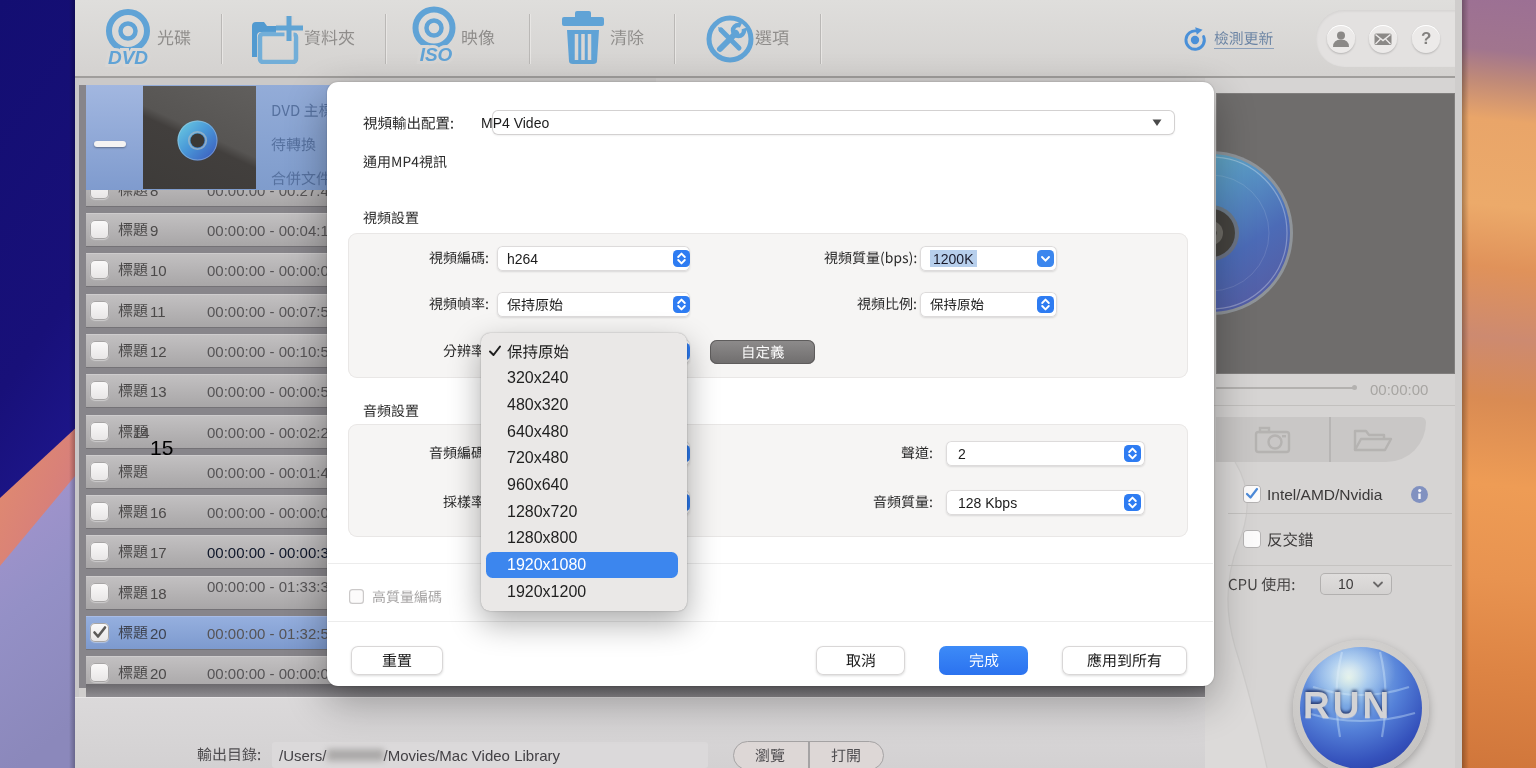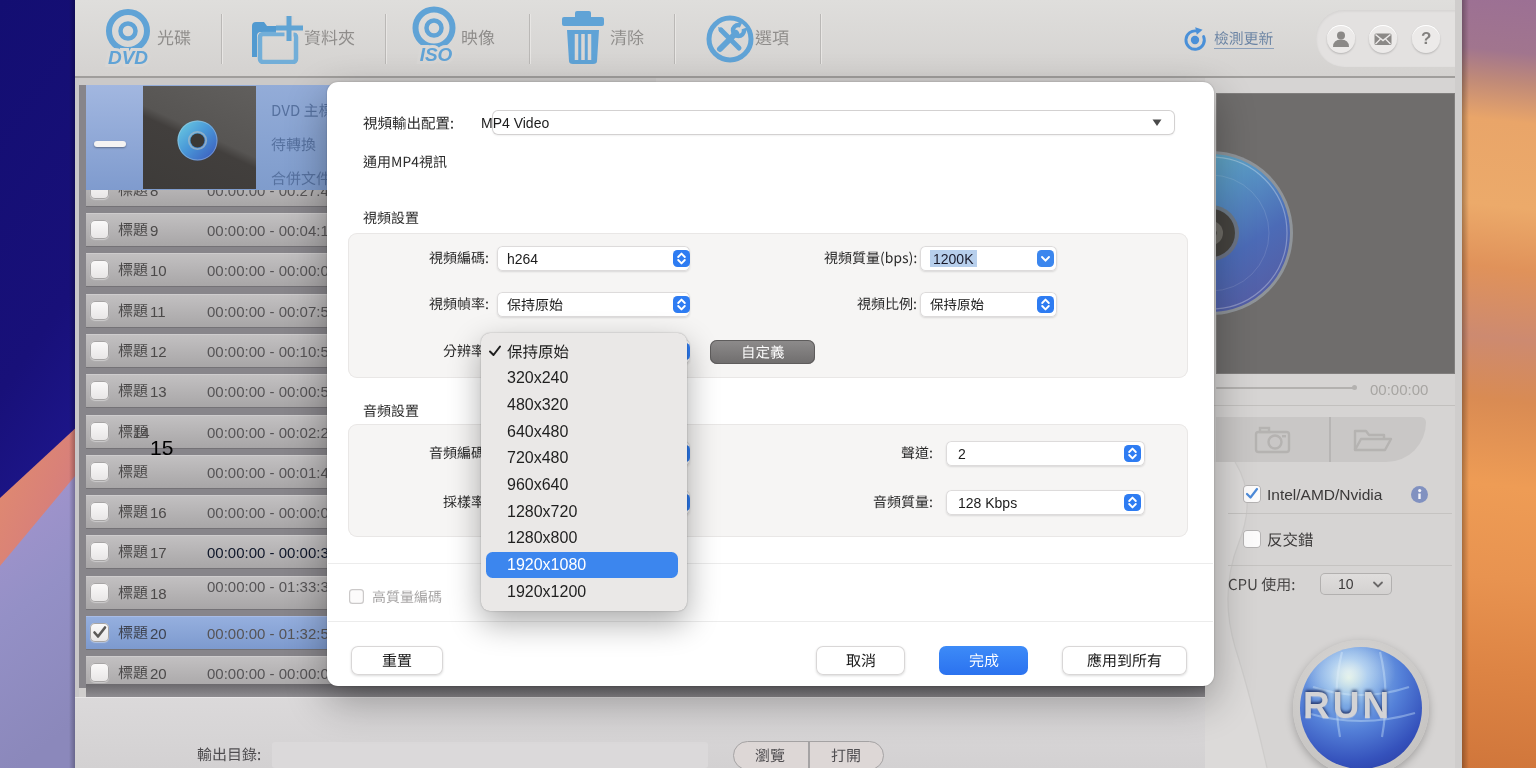--- a/index.html
+++ b/index.html
@@ -412,20 +412,21 @@
     <svg style="position:absolute;left:197.0px;top:745.0px;overflow:visible;" width="64" height="20">
       <g fill="#4e4c4f" transform="translate(0,15) scale(0.015,-0.015)">
         <use href="#u8F38" x="0"></use>
         <use href="#u51FA" x="1000"></use>
         <use href="#u76EE" x="2000"></use>
         <use href="#u9304" x="3000"></use>
         <use href="#u3A" x="4000"></use>
       </g>
     </svg>
     <div style="position:absolute;left:272px;top:742px;width:436px;height:26px;background:#dbd9da;border-radius:3px;"></div>
+    <div style="position:absolute;left:279px;top:747px;font-size:15px;color:#434145;line-height:17px;white-space:nowrap;">/Users/<span style="display:inline-block;width:57px;height:12px;background:#8d8b89;filter:blur(3px);opacity:0.6;"></span>/Movies/Mac Video Library</div>
     <div style="position:absolute;left:733px;top:741px;width:151px;height:29px;border:1.5px solid #a5a3a4;border-radius:15px;background:#ddd7d6;"></div>
     <div style="position:absolute;left:808px;top:741px;width:1.5px;height:29px;background:#a5a3a4;"></div>
     <svg style="position:absolute;left:755.0px;top:746.0px;overflow:visible;" width="30" height="20">
       <g fill="#4f4d50" transform="translate(0,15) scale(0.015,-0.015)">
         <use href="#u700F" x="0"></use>
         <use href="#u89BD" x="1000"></use>
       </g>
     </svg>
     <svg style="position:absolute;left:831.0px;top:746.0px;overflow:visible;" width="30" height="20">
       <g fill="#4f4d50" transform="translate(0,15) scale(0.015,-0.015)">

